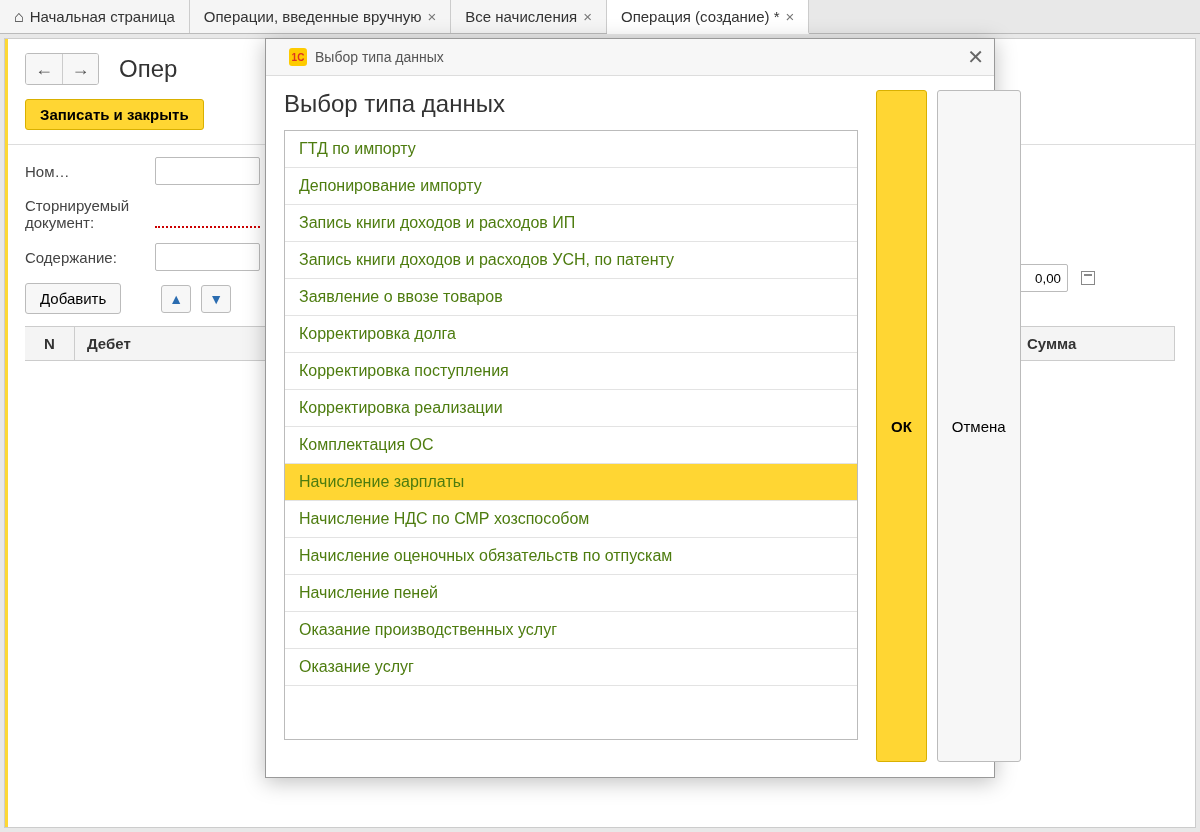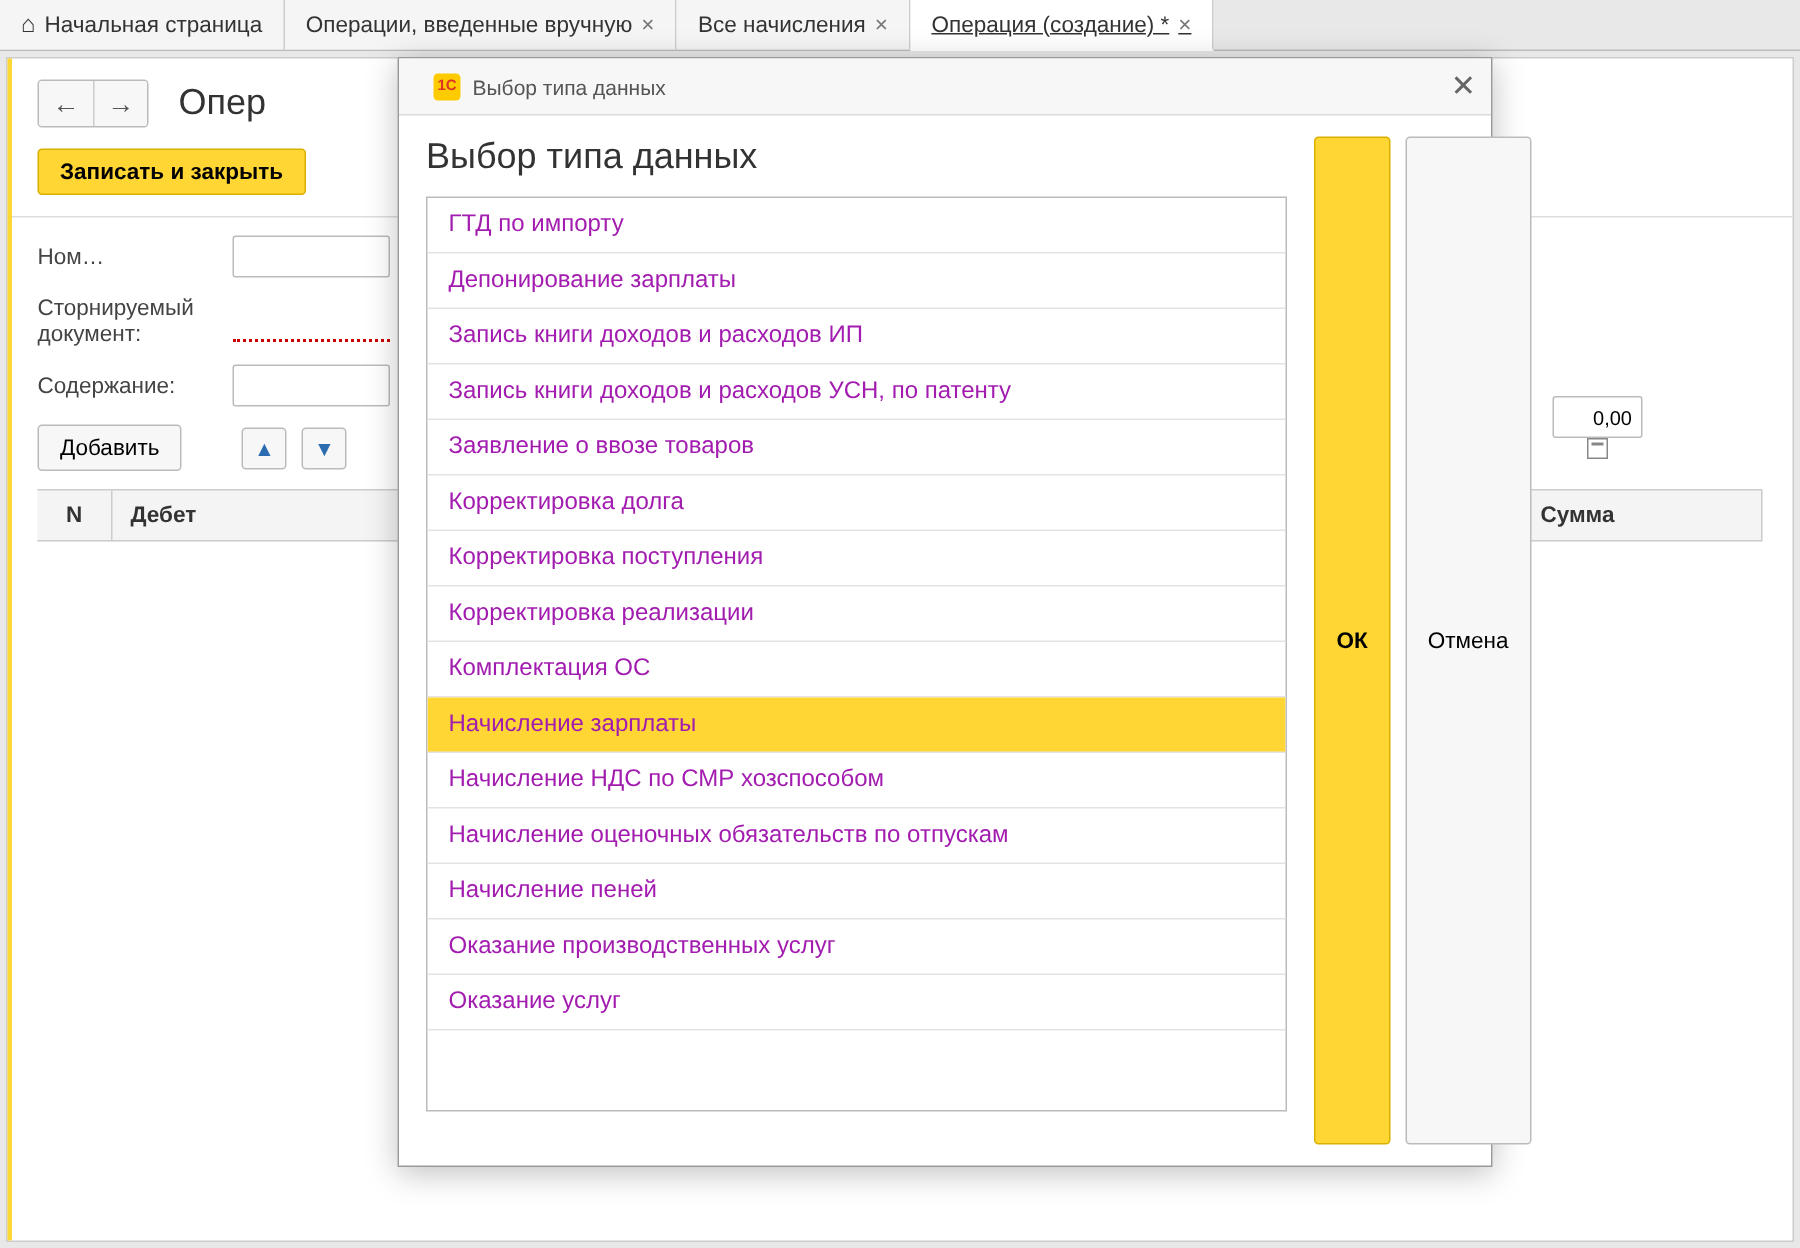--- a/index.html
+++ b/index.html
@@ -23,21 +23,21 @@
   display: flex;
   align-items: center;
   padding: 0 14px;
   border-right: 1px solid #ccc;
   background: #f5f5f5;
   font-size: 15px;
   cursor: default;
   gap: 6px;
   white-space: nowrap;
 }
-.tab.active { background: #fff; border-bottom: 2px solid #fff; margin-bottom: -1px; text-decoration: underline; }
+.tab.active { background: #fff; border-bottom: 2px solid #fff; margin-bottom: -1px; }
 .tab .close { color: #777; cursor: pointer; font-size: 15px; }
 .home-icon { font-size: 16px; }
 .page {
   position: relative;
   background: #fff;
   border: 1px solid #ccc;
   margin: 4px;
   height: 790px;
 }
 .yellow-stripe { position:absolute; left:0; top:0; width:3px; height:100%; background:#fdd835; }
@@ -51,34 +51,34 @@
 .btn.primary { background:#ffd633; border-color:#d9b000; font-weight:bold; }
 .form-area { padding:12px 20px; }
 .form-row { display:flex; align-items:center; gap:10px; margin-bottom:12px; }
 .form-label { width:120px; font-size:15px; color:#444; }
 .input { border:1px solid #bbb; border-radius:2px; height:28px; padding:0 6px; background:#fff; }
 .input.underline { border:none; border-bottom:2px dotted #c00; border-radius:0; background:transparent; }
 .small-btn { width:30px; height:28px; border:1px solid #bbb; border-radius:3px; background:#f7f7f7; display:inline-flex; align-items:center; justify-content:center; cursor:pointer; }
 .arrow-blue { color:#2b6cb0; font-size:14px; }
 .grid-head { display:flex; background:#f4f4f4; border-top:1px solid #ccc; border-bottom:1px solid #ccc; margin-top:4px; }
 .grid-col { padding:8px 12px; border-right:1px solid #ccc; font-weight:bold; color:#333; font-size:15px; }
-.num-box { position:absolute; right:100px; top:225px; display:flex; align-items:center; gap:0;flex-direction:column; }
+.num-box { position:absolute; right:100px; top:225px; display:flex; align-items:center; gap:13px; }
 .num-box .input { width:60px; text-align:right; }
 .modal-overlay { position:absolute; top:38px; left:265px; width:730px; height:740px; background:#fff; border:1px solid #999; box-shadow:0 4px 20px rgba(0,0,0,0.25); }
 .modal-title-bar { display:flex; align-items:center; padding:6px 10px; border-bottom:1px solid #ddd; gap:8px; background:#f7f7f7; }
 .logo-1c { width:18px; height:18px; background:#fecb00; border-radius:3px; display:inline-flex; align-items:center; justify-content:center; font-size:10px; font-weight:bold; color:#d32;margin-left:13px; }
 .modal-title-bar .title-text { font-size:14px; color:#555; flex:1; }
 .modal-close { font-size:20px; color:#666; cursor:pointer; background:none; border:none; }
 .modal-body { padding:14px 18px 18px 18px; display:flex; gap:18px; height:calc(100% - 34px); }
 .modal-heading { font-size:24px; color:#333; margin-bottom:12px; }
 .modal-left { flex:1; }
 .modal-right { width:100px; display:flex; flex-direction:row; gap:10px; }
 .list-box { border:1px solid #bbb; height:610px; overflow:hidden; position:relative; }
 .list-inner { position:absolute; inset:0; overflow-y:auto; }
-.list-item { padding:9px 14px; border-bottom:1px solid #e3e3e3; font-size:16px; cursor:pointer; color:#a21caf; }
+.list-item { padding:9px 14px; border-bottom:1px solid #e3e3e3; font-size:16px; cursor:pointer; color:#4d7c0f; }
 .list-item.selected { background:#ffd633; }
 .list-inner::-webkit-scrollbar { width:14px; }
 .list-inner::-webkit-scrollbar-track { background:#f0f0f0; }
 .list-inner::-webkit-scrollbar-thumb { background:#bcbcbc; border-radius:2px; }
 .calendar-icon { display:inline-block; width:14px; height:14px; border:1px solid #888; position:relative; }
 .calendar-icon::before { content:""; position:absolute; top:2px; left:2px; right:2px; height:2px; background:#888; }
 </style>
 </head>
 <body>
 
@@ -158,21 +158,21 @@
     <span class="logo-1c">1C</span>
     <span class="title-text">Выбор типа данных</span>
     <button class="modal-close">✕</button>
   </div>
   <div class="modal-body">
     <div class="modal-left">
       <div class="modal-heading">Выбор типа данных</div>
       <div class="list-box">
         <div class="list-inner" id="type-list-inner">
             <div class="list-item">ГТД по импорту</div>
-            <div class="list-item">Депонирование зарплаты</div>
+            <div class="list-item">Депонирование импорту</div>
             <div class="list-item">Запись книги доходов и расходов ИП</div>
             <div class="list-item">Запись книги доходов и расходов УСН, по патенту</div>
             <div class="list-item">Заявление о ввозе товаров</div>
             <div class="list-item">Корректировка долга</div>
             <div class="list-item">Корректировка поступления</div>
             <div class="list-item">Корректировка реализации</div>
             <div class="list-item">Комплектация ОС</div>
             <div class="list-item selected">Начисление зарплаты</div>
             <div class="list-item">Начисление НДС по СМР хозспособом</div>
             <div class="list-item">Начисление оценочных обязательств по отпускам</div>

